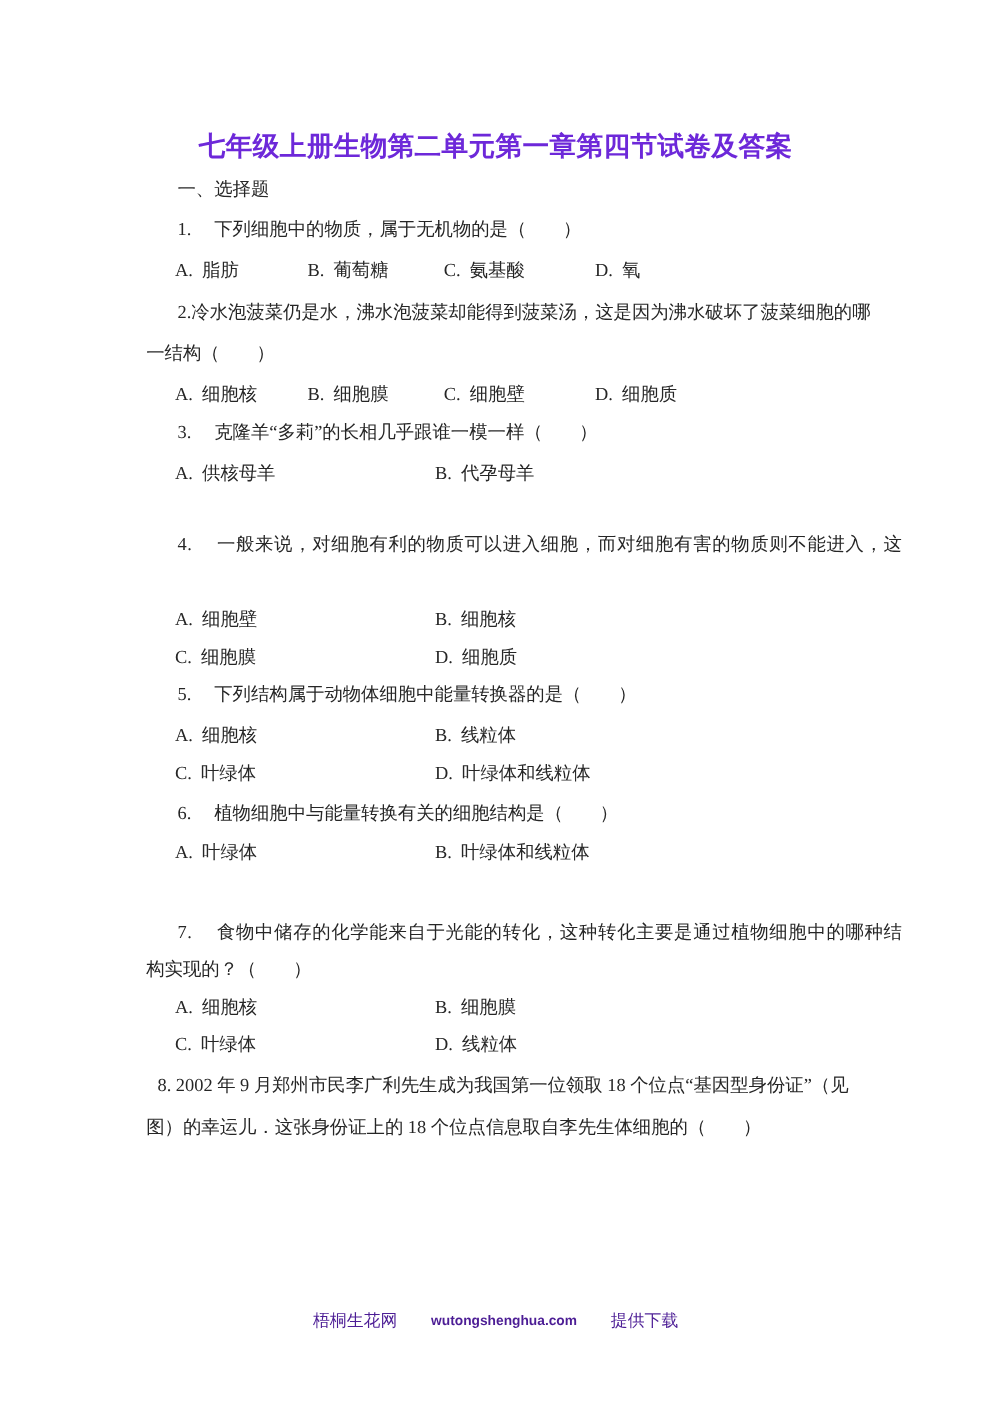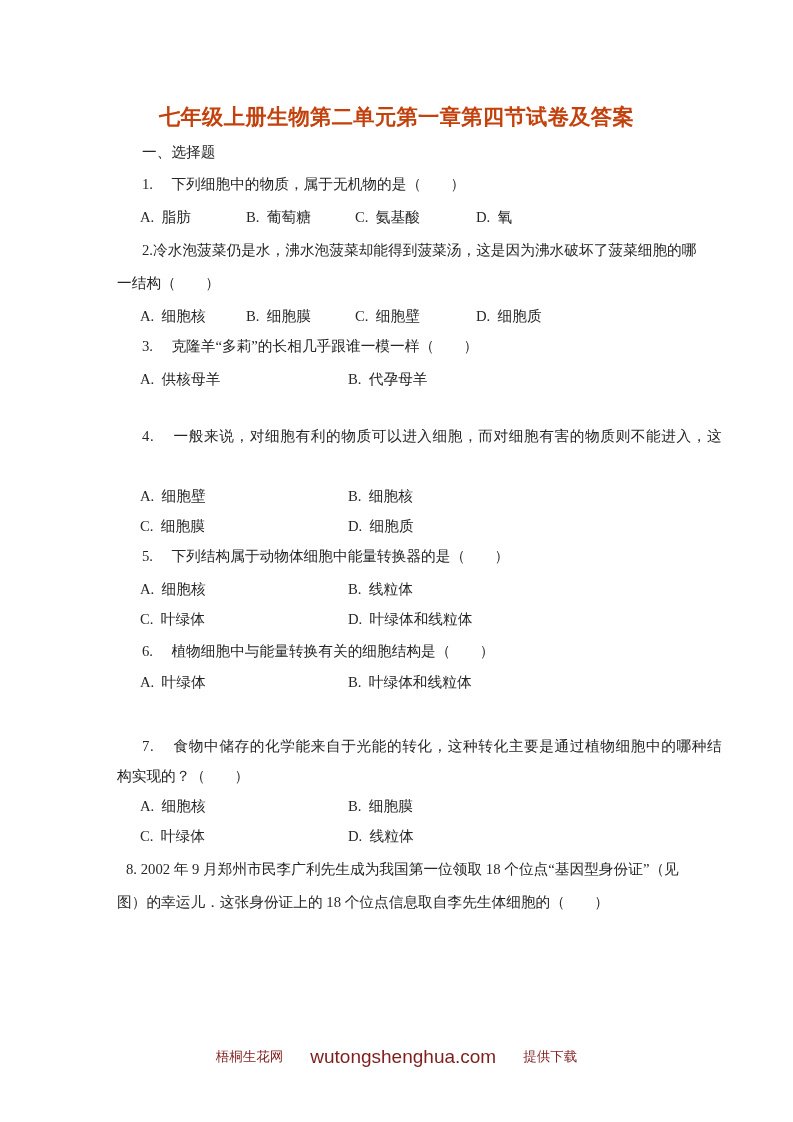--- a/index.html
+++ b/index.html
@@ -11,21 +11,21 @@
     font-family:"Liberation Serif","DejaVu Serif",serif;
     color:#262626;
   }
   .title {
     position:absolute;
     top:102px; left:0; width:100%;
     text-align:center;
     font-size:21.3px;
     font-weight:bold;
     letter-spacing:0.3px;
-    color:#c2410c;
+    color:#6d28d9;
     white-space:pre;
   }
   .ln {
     position:absolute;
     left:142px;
     height:20px;
     line-height:20px;
     font-size:14.7px;
     white-space:pre;
   }
@@ -43,28 +43,28 @@
   .c2q { left:246px; }  
   .c3q { left:355px; }  
   .c4q { left:476px; }  
   .c2h { left:348px; }  
   .footer {
     position:absolute;
     top:1047px; left:0; width:100%;
     height:20px; line-height:20px;
     display:flex; justify-content:center; align-items:center;
     font-size:13.5px;
-    color:#7f1d1d;
+    color:#4c1d95;
   }
   .footer .site { white-space:pre; }
   .footer .url  {
     font-family:"Liberation Sans","DejaVu Sans",sans-serif;
-    font-weight:400;
+    font-weight:700;
     margin:0 27px;
-    font-size:19px;
+    font-size:11px;
     white-space:pre;
   }
 </style>
 </head>
 <body>
 
 <div class="page">
 
   <div class="title">七年级上册生物第二单元第一章第四节试卷及答案</div>
 

